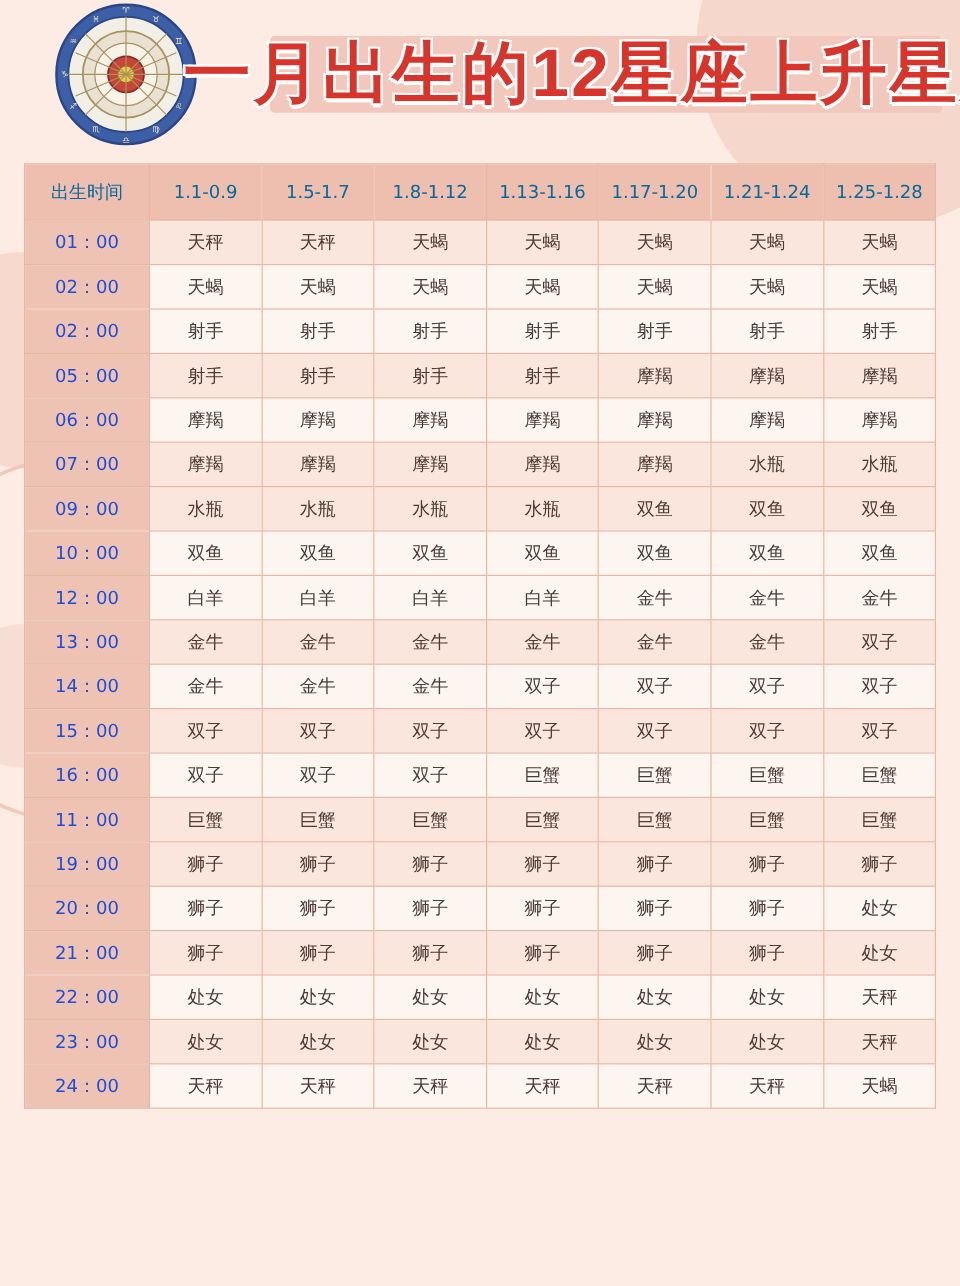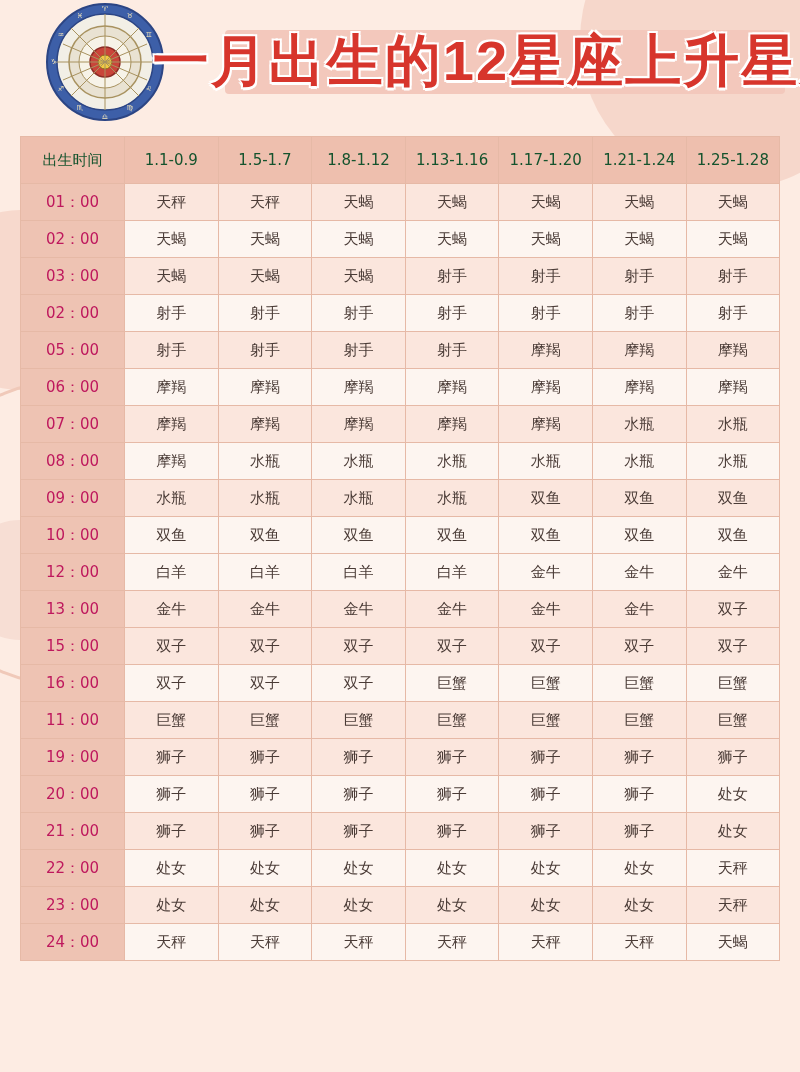--- a/index.html
+++ b/index.html
@@ -118,31 +118,31 @@
     font-size: 15px;
     color: #4a3b36;
     height: 36px;
     padding: 0;
     overflow: hidden;
     white-space: nowrap;
   }
   table.rising-table thead th {
     background: #eebfae;
     font-weight: normal;
-    color: #14532d;
+    color: #0369a1;
     height: 46px;
     font-size: 15px;
   }
   table.rising-table thead th.corner {
     background: #eebfae;
   }
   table.rising-table tbody th.time-cell {
     background: #eec3b3;
     font-weight: normal;
-    color: #be185d;
+    color: #1d4ed8;
     font-size: 15px;
   }
   table.rising-table tbody td.even-row {
     background: #fbe6dd;
   }
   table.rising-table tbody td.odd-row {
     background: #fdf5f0;
   }
   col.c0 { width: 104px; }
   col.cx { width: 93.6px; }
@@ -235,30 +235,20 @@
           <th class="time-cell">02：00</th>
           <td class="odd-row">天蝎</td>
           <td class="odd-row">天蝎</td>
           <td class="odd-row">天蝎</td>
           <td class="odd-row">天蝎</td>
           <td class="odd-row">天蝎</td>
           <td class="odd-row">天蝎</td>
           <td class="odd-row">天蝎</td>
         </tr>
         <tr>
-          <th class="time-cell">03：00</th>
-          <td class="even-row">天蝎</td>
-          <td class="even-row">天蝎</td>
-          <td class="even-row">天蝎</td>
-          <td class="even-row">射手</td>
-          <td class="even-row">射手</td>
-          <td class="even-row">射手</td>
-          <td class="even-row">射手</td>
-        </tr>
-        <tr>
           <th class="time-cell">02：00</th>
           <td class="odd-row">射手</td>
           <td class="odd-row">射手</td>
           <td class="odd-row">射手</td>
           <td class="odd-row">射手</td>
           <td class="odd-row">射手</td>
           <td class="odd-row">射手</td>
           <td class="odd-row">射手</td>
         </tr>
         <tr>
@@ -285,30 +275,20 @@
           <th class="time-cell">07：00</th>
           <td class="even-row">摩羯</td>
           <td class="even-row">摩羯</td>
           <td class="even-row">摩羯</td>
           <td class="even-row">摩羯</td>
           <td class="even-row">摩羯</td>
           <td class="even-row">水瓶</td>
           <td class="even-row">水瓶</td>
         </tr>
         <tr>
-          <th class="time-cell">08：00</th>
-          <td class="odd-row">摩羯</td>
-          <td class="odd-row">水瓶</td>
-          <td class="odd-row">水瓶</td>
-          <td class="odd-row">水瓶</td>
-          <td class="odd-row">水瓶</td>
-          <td class="odd-row">水瓶</td>
-          <td class="odd-row">水瓶</td>
-        </tr>
-        <tr>
           <th class="time-cell">09：00</th>
           <td class="even-row">水瓶</td>
           <td class="even-row">水瓶</td>
           <td class="even-row">水瓶</td>
           <td class="even-row">水瓶</td>
           <td class="even-row">双鱼</td>
           <td class="even-row">双鱼</td>
           <td class="even-row">双鱼</td>
         </tr>
         <tr>
@@ -335,20 +315,30 @@
           <th class="time-cell">13：00</th>
           <td class="even-row">金牛</td>
           <td class="even-row">金牛</td>
           <td class="even-row">金牛</td>
           <td class="even-row">金牛</td>
           <td class="even-row">金牛</td>
           <td class="even-row">金牛</td>
           <td class="even-row">双子</td>
         </tr>
         <tr>
+          <th class="time-cell">14：00</th>
+          <td class="odd-row">金牛</td>
+          <td class="odd-row">金牛</td>
+          <td class="odd-row">金牛</td>
+          <td class="odd-row">双子</td>
+          <td class="odd-row">双子</td>
+          <td class="odd-row">双子</td>
+          <td class="odd-row">双子</td>
+        </tr>
+        <tr>
           <th class="time-cell">15：00</th>
           <td class="even-row">双子</td>
           <td class="even-row">双子</td>
           <td class="even-row">双子</td>
           <td class="even-row">双子</td>
           <td class="even-row">双子</td>
           <td class="even-row">双子</td>
           <td class="even-row">双子</td>
         </tr>
         <tr>

